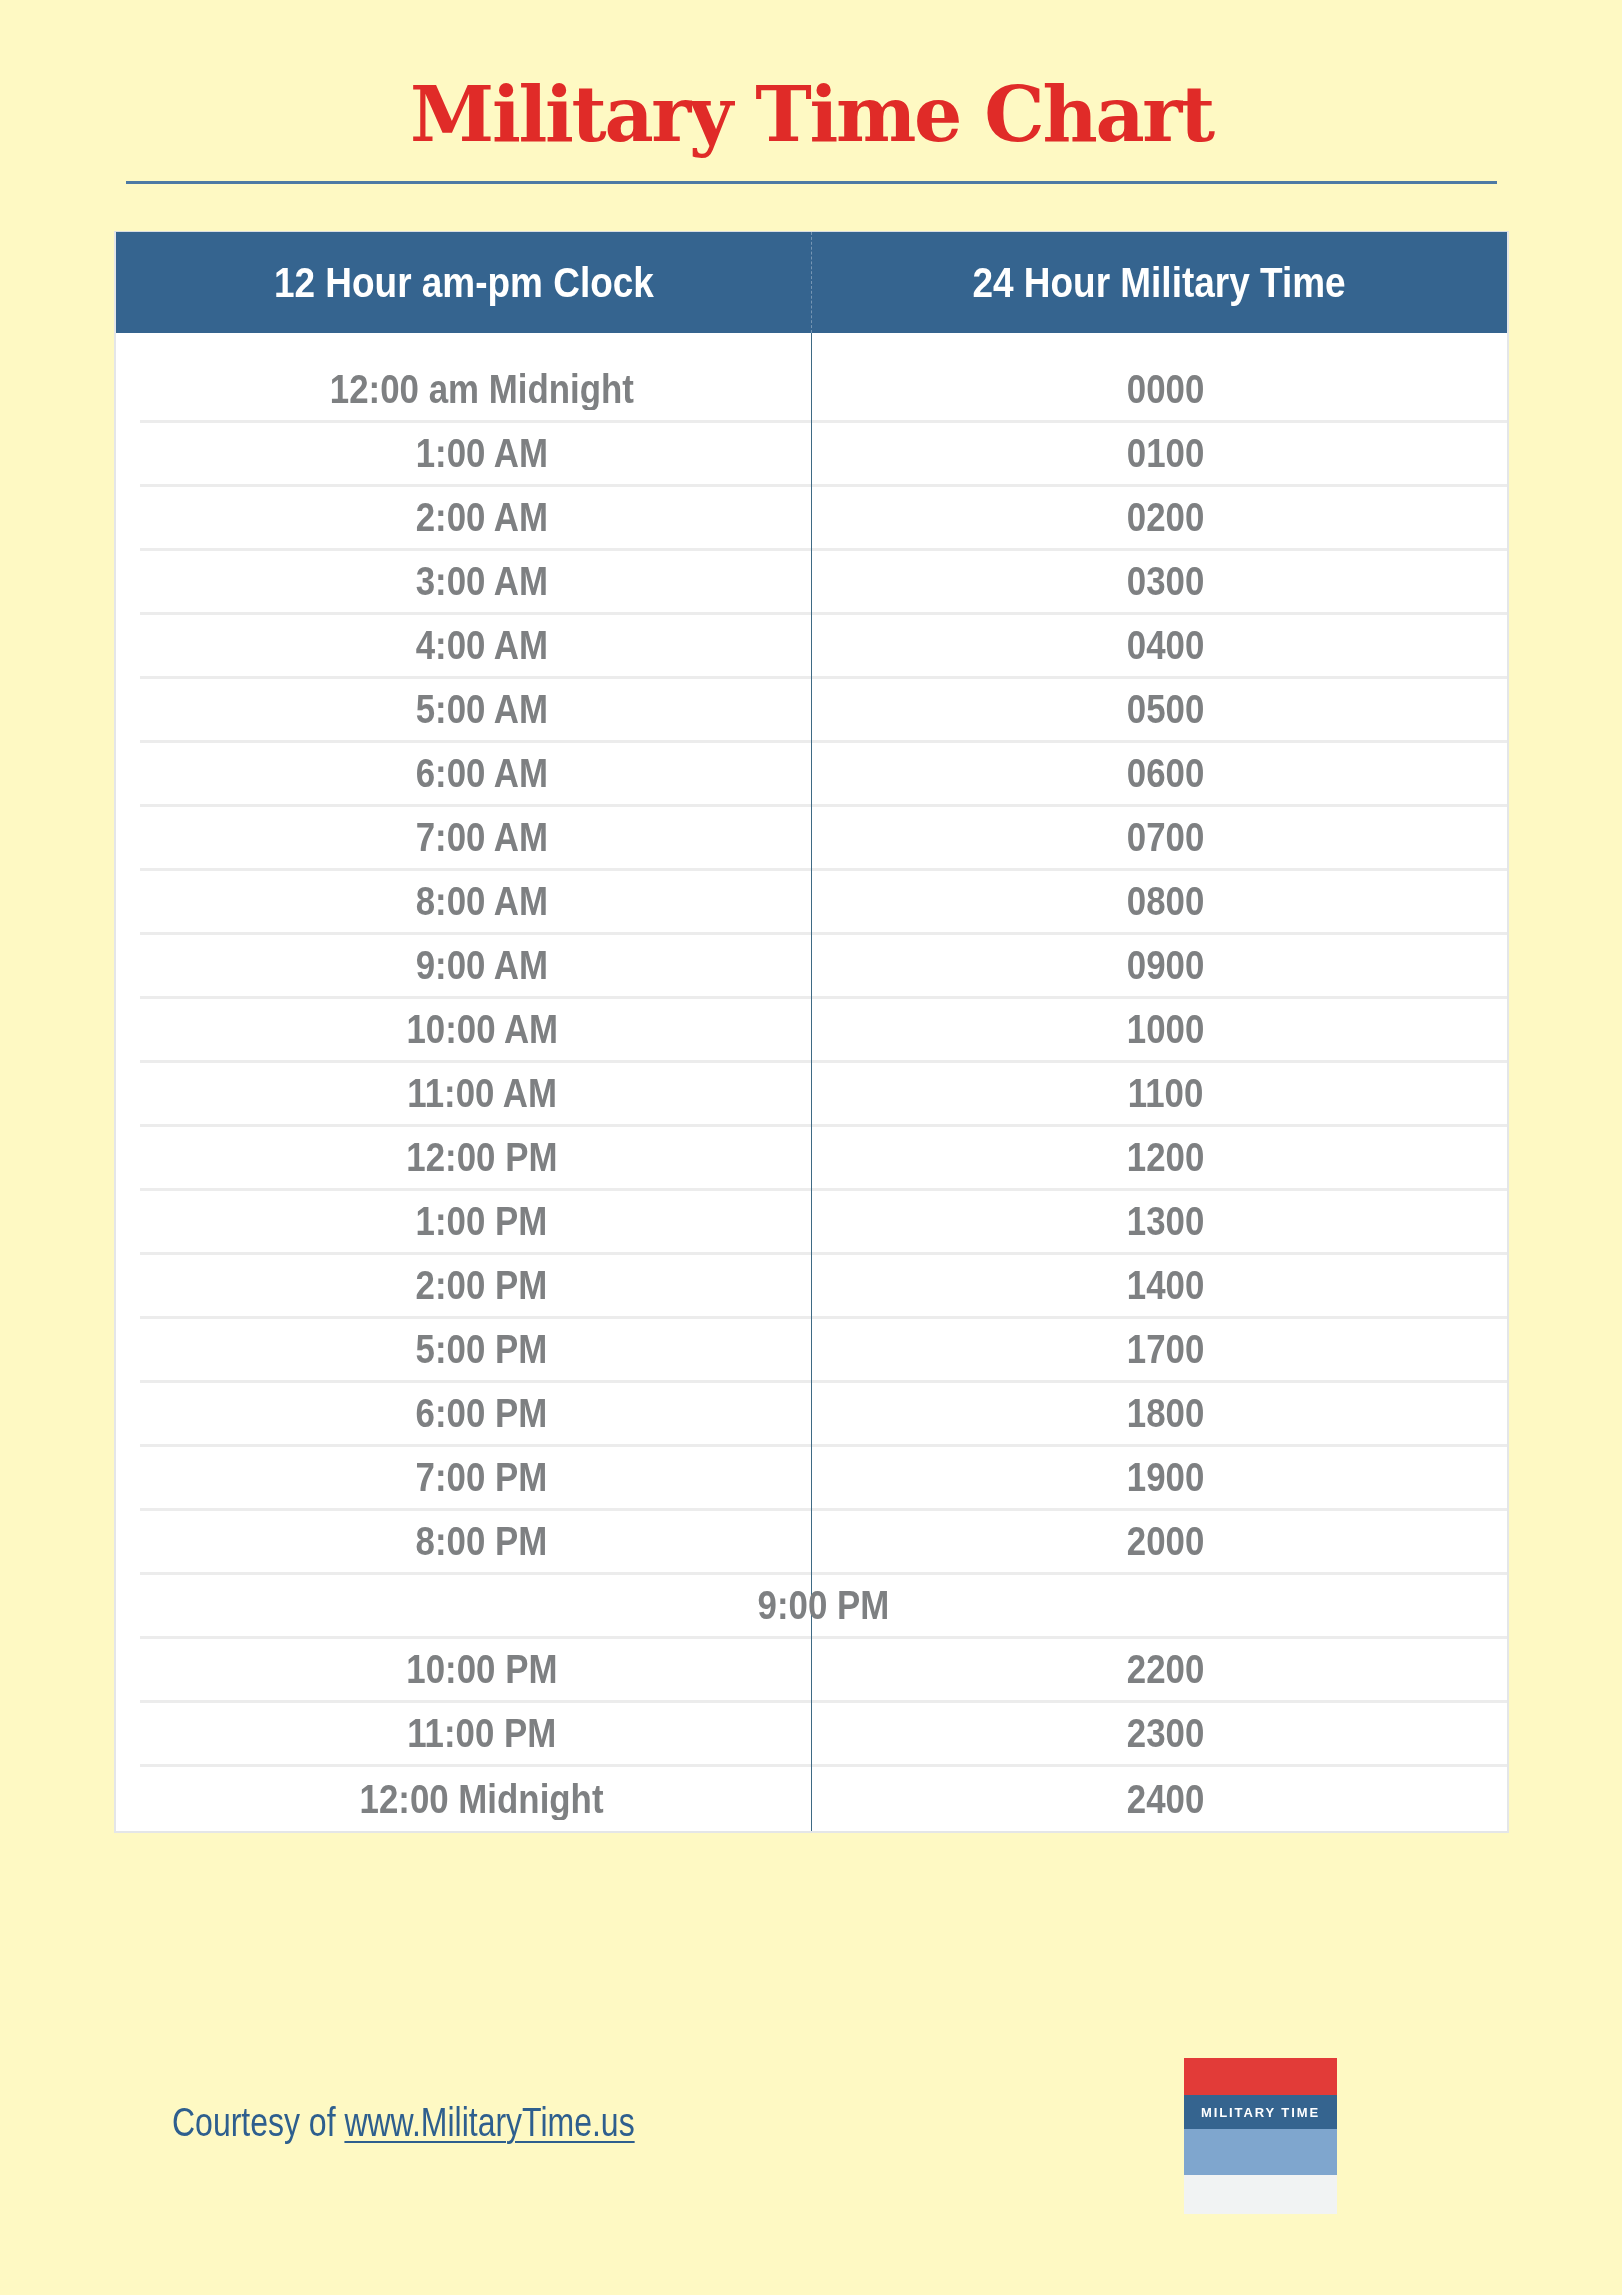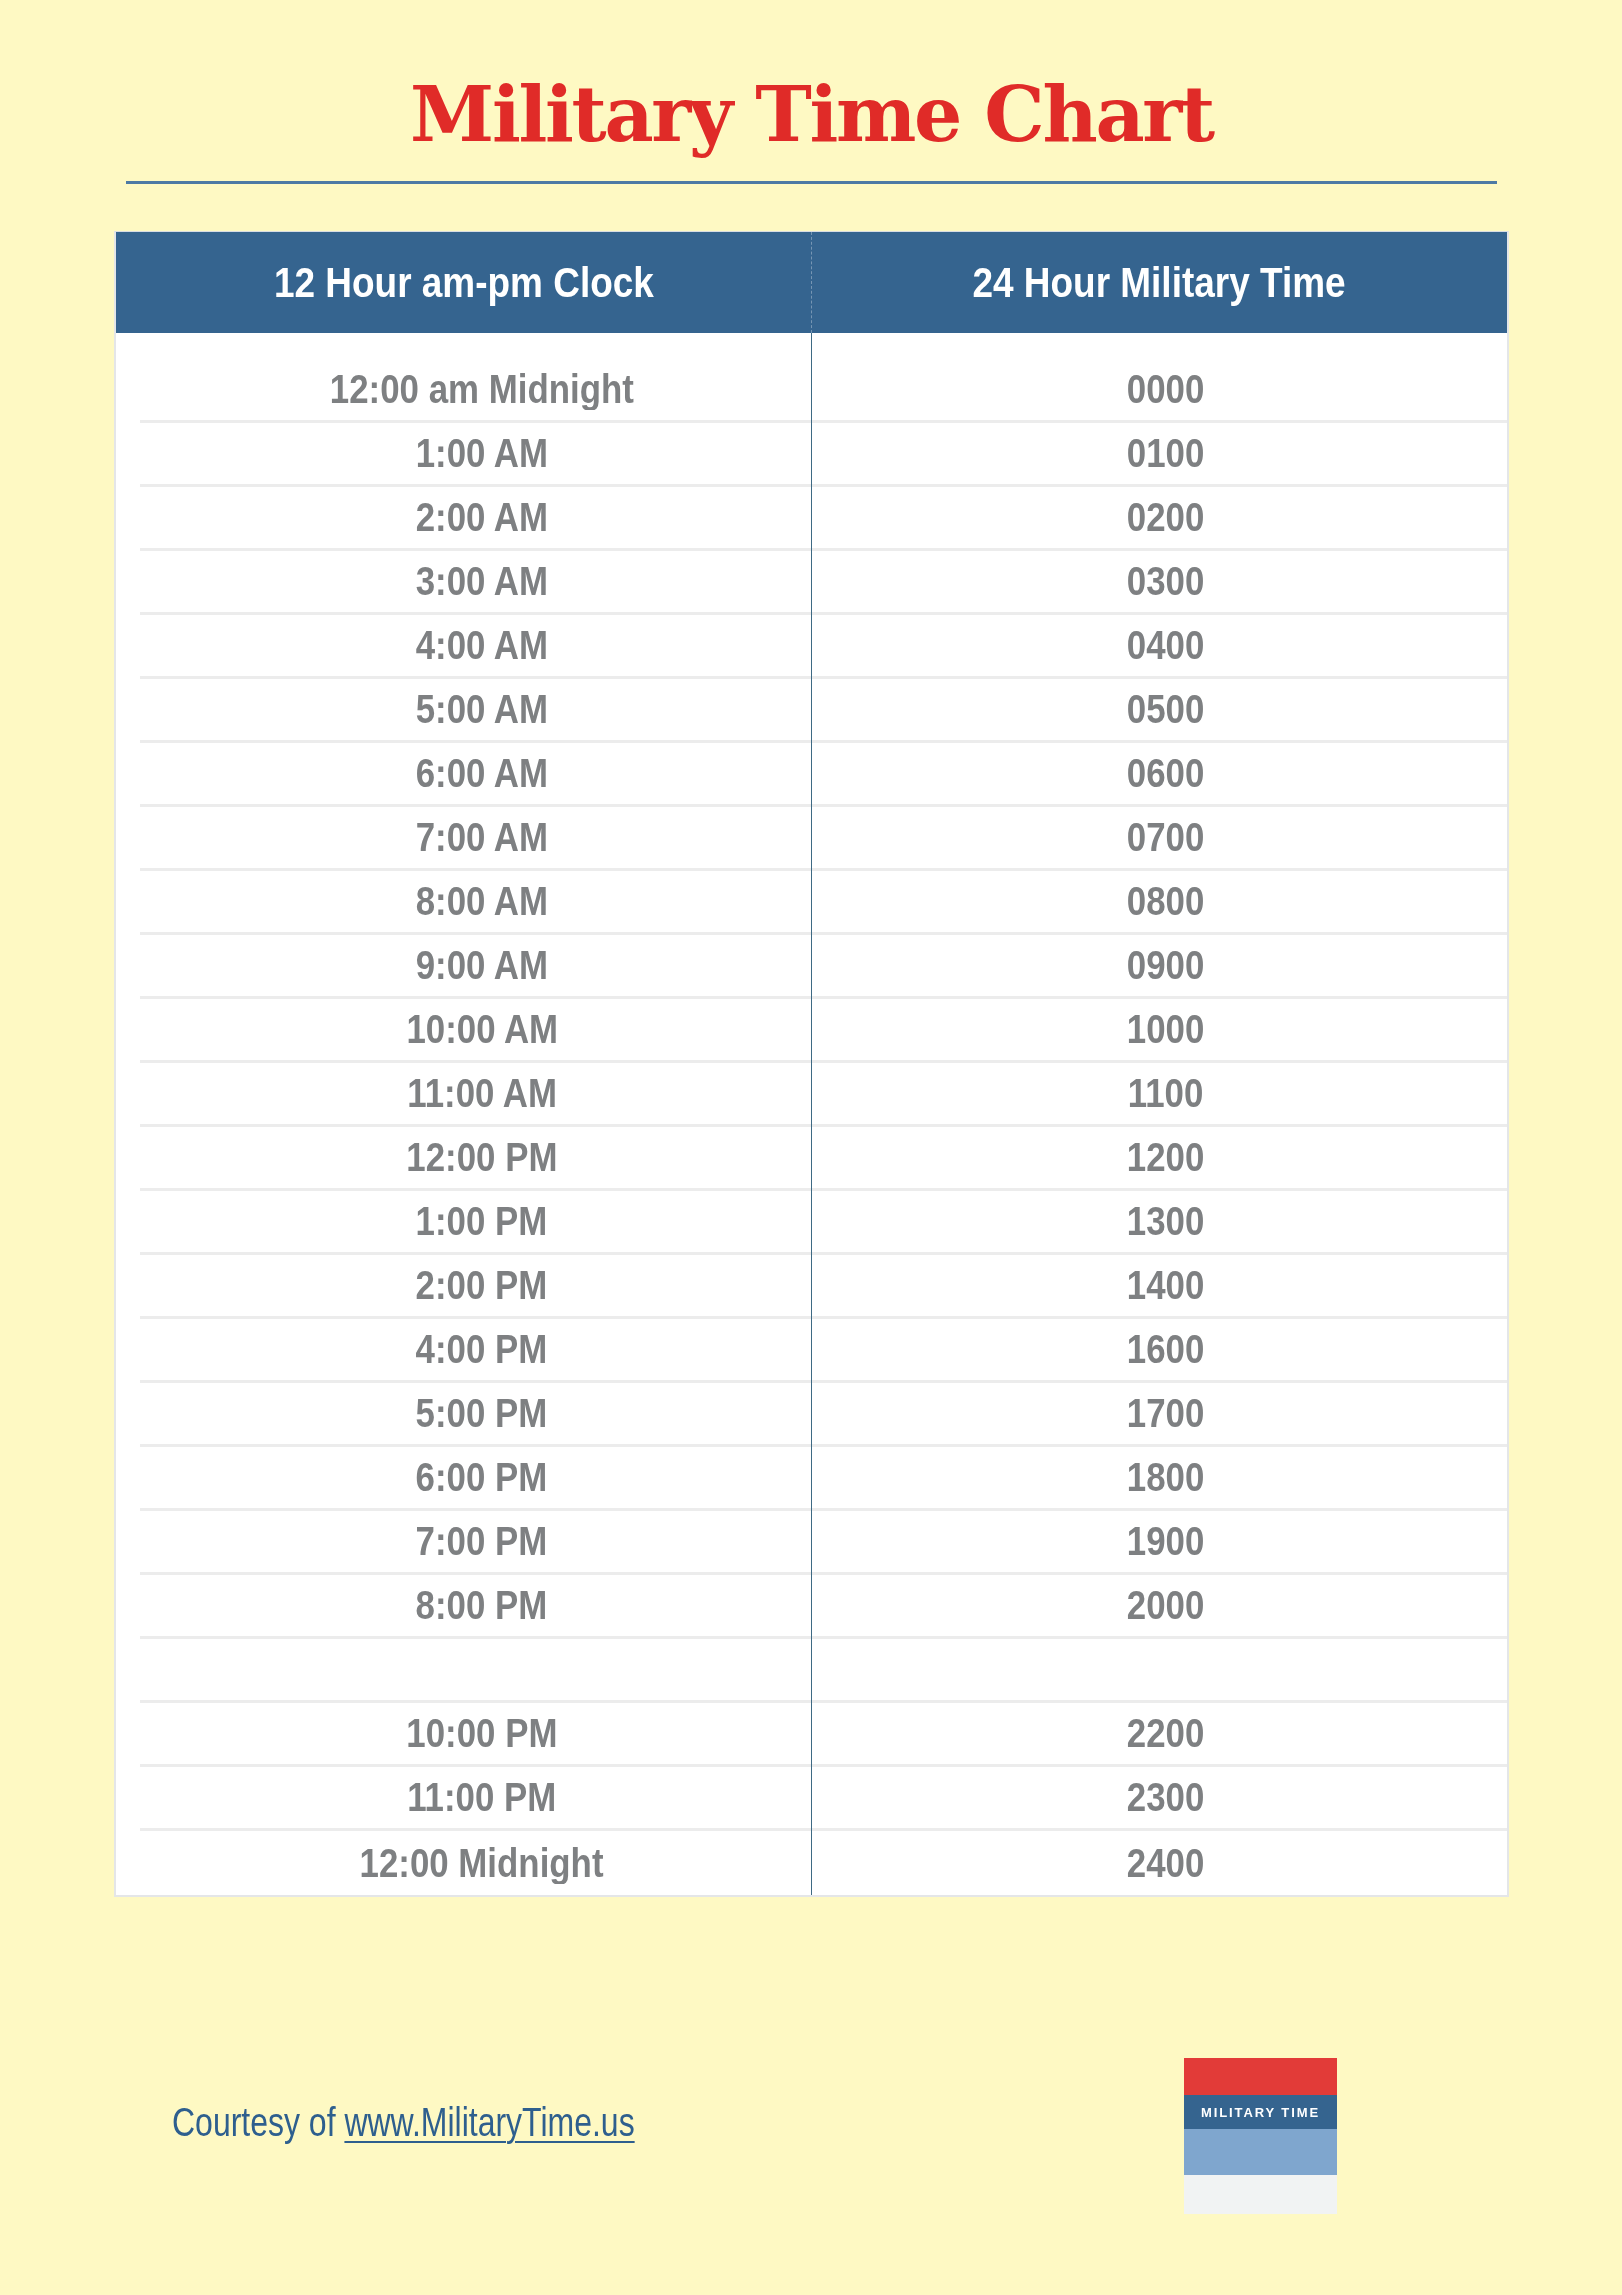--- a/index.html
+++ b/index.html
@@ -216,40 +216,37 @@
         </div>
         <div class="t-row">
           <div class="t-cell"><span class="squeeze">1:00 PM</span></div>
           <div class="t-cell"><span class="squeeze">1300</span></div>
         </div>
         <div class="t-row">
           <div class="t-cell"><span class="squeeze">2:00 PM</span></div>
           <div class="t-cell"><span class="squeeze">1400</span></div>
         </div>
         <div class="t-row">
-          <div class="t-cell"><span class="squeeze">4:00 PM</span></div>
-          <div class="t-cell"><span class="squeeze">1600</span></div>
-        </div>
-        <div class="t-row">
           <div class="t-cell"><span class="squeeze">5:00 PM</span></div>
           <div class="t-cell"><span class="squeeze">1700</span></div>
         </div>
         <div class="t-row">
           <div class="t-cell"><span class="squeeze">6:00 PM</span></div>
           <div class="t-cell"><span class="squeeze">1800</span></div>
         </div>
         <div class="t-row">
           <div class="t-cell"><span class="squeeze">7:00 PM</span></div>
           <div class="t-cell"><span class="squeeze">1900</span></div>
         </div>
         <div class="t-row">
           <div class="t-cell"><span class="squeeze">8:00 PM</span></div>
           <div class="t-cell"><span class="squeeze">2000</span></div>
         </div>
         <div class="t-row">
+          <div class="t-cell"><span class="squeeze">9:00 PM</span></div>
         </div>
         <div class="t-row">
           <div class="t-cell"><span class="squeeze">10:00 PM</span></div>
           <div class="t-cell"><span class="squeeze">2200</span></div>
         </div>
         <div class="t-row">
           <div class="t-cell"><span class="squeeze">11:00 PM</span></div>
           <div class="t-cell"><span class="squeeze">2300</span></div>
         </div>
         <div class="t-row">

